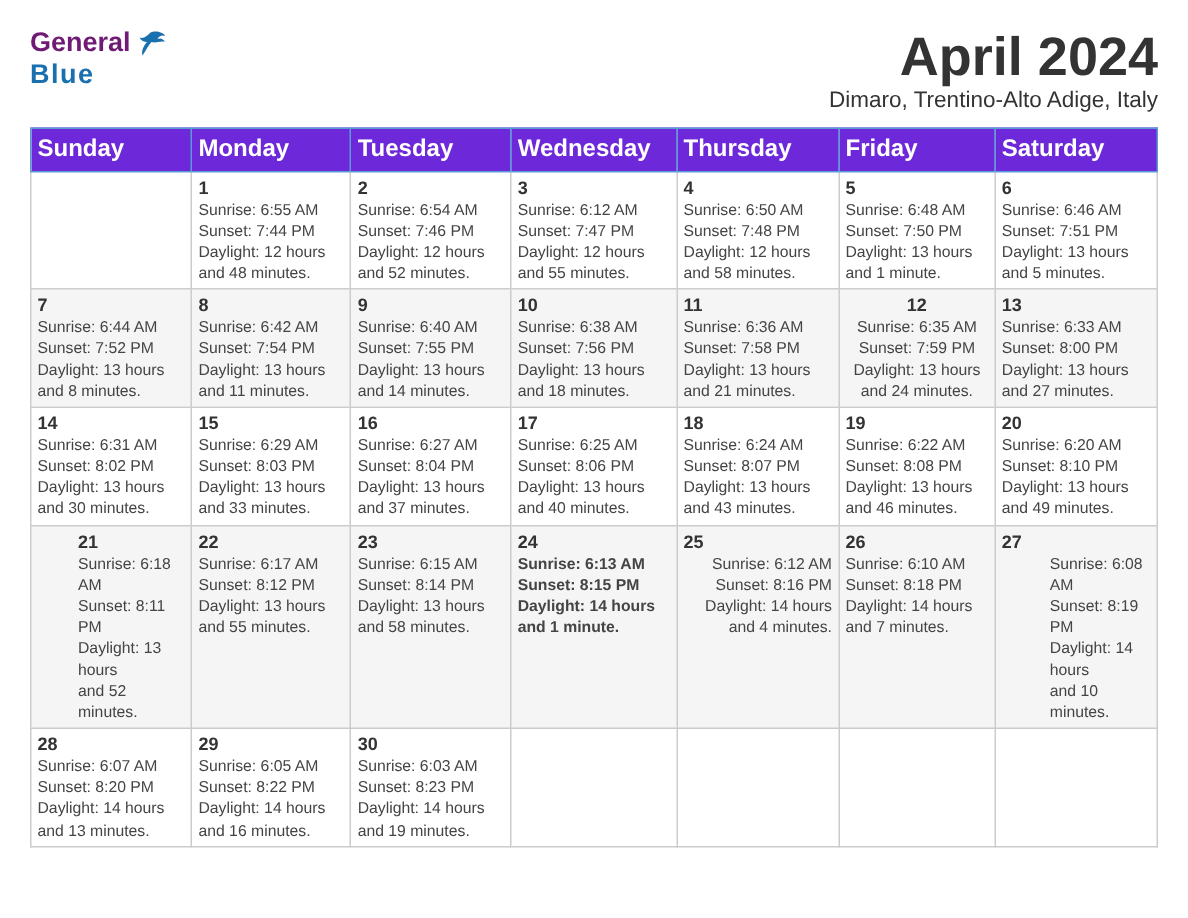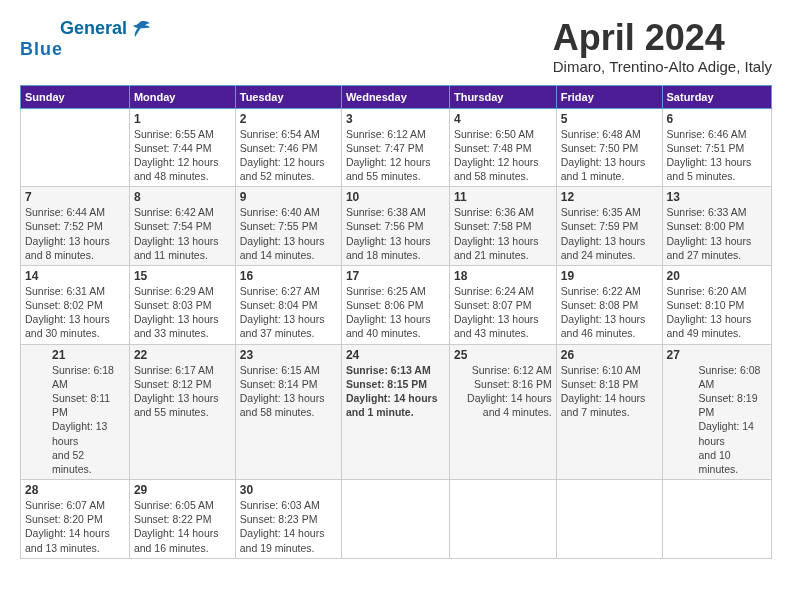--- a/index.html
+++ b/index.html
@@ -20,43 +20,43 @@
       align-items: flex-start;
       margin-bottom: 10px;
     }
     .logo {
       display: flex;
       flex-direction: column;
       align-items: flex-start;
     }
     .logo-line1 { display: flex; align-items: center; gap: 2px; }
     .title-block {
-      text-align: left;
+      text-align: right;
     }
     .month-title {
       font-size: 36px;
       font-weight: bold;
       color: #333;
       line-height: 1.1;
     }
     .location {
       font-size: 15px;
       color: #333;
     }
     .calendar {
       width: 100%;
       border-collapse: collapse;
       font-size: 11px;
     }
     .calendar th {
-      background: #4c1d95;
+      background: #6d28d9;
       color: #fff;
       padding: 5px 4px;
       text-align: left;
-      font-size: 11px;
+      font-size: 16px;
       font-weight: bold;
       border: 1px solid #5a9ad5;
     }
     .calendar td {
       border: 1px solid #ccc;
       padding: 3px 4px;
       vertical-align: top;
       width: 113px;
       min-height: 70px;
       background: #fff;
@@ -78,21 +78,21 @@
     }
     .empty-cell { background: #fff !important; }
   </style>
 </head>
 <body>
 
 <div class="page">
   <div class="header">
     <div class="logo">
       <div class="logo-line1">
-        <span style="font-size:18px;font-weight:bold;color:#0369a1;margin-left:40px;">General</span>
+        <span style="font-size:18px;font-weight:bold;color:#701a75;">General</span>
         <svg width="22" height="18" viewBox="0 0 22 18">
           <path d="M11 2 C13 0, 20 1, 21 4 C19 3, 17 4, 16 6 C18 5, 20 6, 21 8 C18 7, 15 9, 12 8 C10 10, 8 14, 6 17 C5 14, 7 10, 9 8 C7 8, 5 7, 4 5 C7 6, 9 4, 11 2Z" fill="#1a6faf"></path>
         </svg>
       </div>
       <div style="color:#1a6faf;font-size:18px;font-weight:bold;letter-spacing:1px;">Blue</div>
     </div>
     <div class="title-block">
       <div class="month-title">April 2024</div>
       <div class="location">Dimaro, Trentino-Alto Adige, Italy</div>
     </div>
@@ -185,21 +185,21 @@
 Daylight: 13 hours
 and 18 minutes.</div>
           </td>
           <td style="background: rgb(245, 245, 245);">
             <span class="day-num">11</span>
             <div class="day-detail" style="white-space: pre-line;">Sunrise: 6:36 AM
 Sunset: 7:58 PM
 Daylight: 13 hours
 and 21 minutes.</div>
           </td>
-          <td style="background: rgb(245, 245, 245);">
+          <td style="background: rgb(245, 245, 245); text-align: center;">
             <span class="day-num">12</span>
             <div class="day-detail" style="white-space: pre-line;">Sunrise: 6:35 AM
 Sunset: 7:59 PM
 Daylight: 13 hours
 and 24 minutes.</div>
           </td>
           <td style="background: rgb(245, 245, 245);">
             <span class="day-num">13</span>
             <div class="day-detail" style="white-space: pre-line;">Sunrise: 6:33 AM
 Sunset: 8:00 PM

